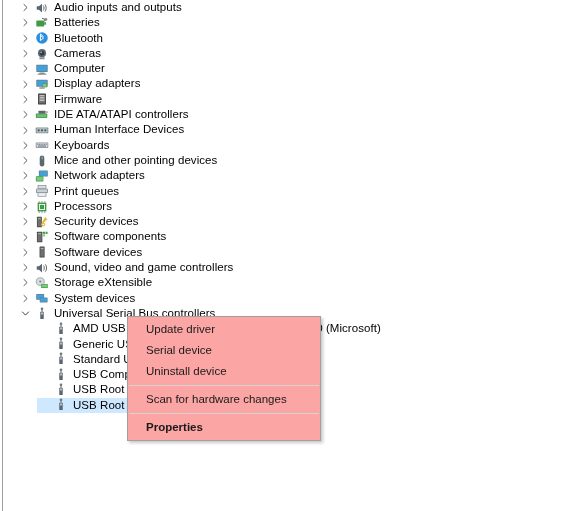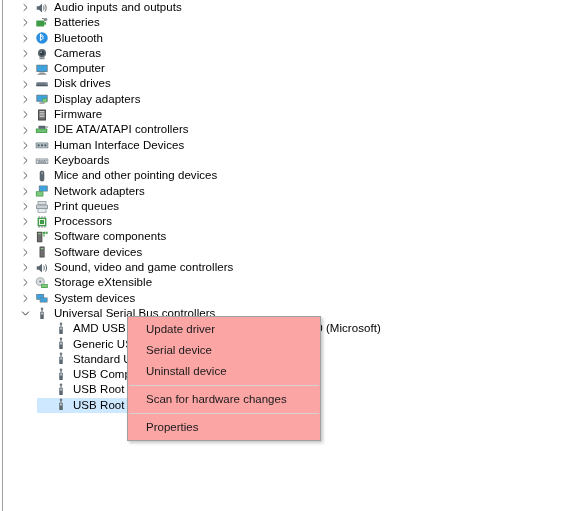--- a/index.html
+++ b/index.html
@@ -105,21 +105,21 @@
     box-sizing: border-box;
   }
   .menu-item {
     height: 21px;
     line-height: 21px;
     font-size: 11.5px;
     color: #1a1a1a;
     padding-left: 18px;
     white-space: nowrap;
   }
-  .menu-item.bold { font-weight: normal; }
+  .menu-item.bold { font-weight: bold; }
   .menu-sep {
     height: 1px;
     background: #d3d3d3;
     margin: 3px 1px 3px 1px;
   }
 </style>
 </head>
 <body>
 
 <div id="panel-border"></div>
@@ -194,35 +194,20 @@
       </span>
       <span class="icon-cell">
         <svg width="14" height="14" viewBox="0 0 16 16">
           <rect x="1.5" y="3" width="13" height="8.4" rx="0.7" fill="#6d7a85"></rect>
           <rect x="2.4" y="3.9" width="11.2" height="6.6" fill="#3ea2dd"></rect>
           <rect x="5" y="12" width="6" height="1.6" fill="#8a8d8f"></rect>
           <rect x="3" y="13.4" width="10" height="1" fill="#6d6e71"></rect>
         </svg>
       </span>
       <span class="label">Computer</span>
-    </div>
-    <div class="tree-row lvl1">
-      <span class="twisty">
-        <svg width="9" height="9" viewBox="0 0 10 10">
-          <path d="M3.3 1.6L6.8 5 3.3 8.4" stroke="#5a5a5a" stroke-width="1.1" fill="none" stroke-linecap="round" stroke-linejoin="round"></path>
-        </svg>
-      </span>
-      <span class="icon-cell">
-        <svg width="14" height="14" viewBox="0 0 16 16">
-          <rect x="1.5" y="6" width="13" height="4.4" rx="1" fill="#6d7a85"></rect>
-          <rect x="1.5" y="9" width="13" height="1.6" fill="#4d5960"></rect>
-          <circle cx="12.6" cy="8" r="0.7" fill="#b9c1c7"></circle>
-        </svg>
-      </span>
-      <span class="label">Disk drives</span>
     </div>
     <div class="tree-row lvl1">
       <span class="twisty">
         <svg width="9" height="9" viewBox="0 0 10 10">
           <path d="M3.3 1.6L6.8 5 3.3 8.4" stroke="#5a5a5a" stroke-width="1.1" fill="none" stroke-linecap="round" stroke-linejoin="round"></path>
         </svg>
       </span>
       <span class="icon-cell">
         <svg width="14" height="14" viewBox="0 0 16 16">
           <rect x="1.5" y="3.2" width="13" height="8" rx="0.7" fill="#6d7a85"></rect>
@@ -374,20 +359,38 @@
       <span class="label">Processors</span>
     </div>
     <div class="tree-row lvl1">
       <span class="twisty">
         <svg width="9" height="9" viewBox="0 0 10 10">
           <path d="M3.3 1.6L6.8 5 3.3 8.4" stroke="#5a5a5a" stroke-width="1.1" fill="none" stroke-linecap="round" stroke-linejoin="round"></path>
         </svg>
       </span>
       <span class="icon-cell">
         <svg width="14" height="14" viewBox="0 0 16 16">
+          <rect x="2.2" y="2" width="5.6" height="12" rx="0.6" fill="#4a4a4a"></rect>
+          <rect x="3" y="3" width="4" height="10" fill="#6f6f6f"></rect>
+          <rect x="3.6" y="3.8" width="2.8" height="1" fill="#8fe08f"></rect>
+          <path d="M11.6 2.2l2.6 2.6-4.6 4.6-1.2-.2-.2-1.2z" fill="#e8b93a"></path>
+          <circle cx="9.4" cy="10.8" r="2.2" fill="#e8b93a"></circle>
+          <circle cx="9.4" cy="10.8" r="0.9" fill="#ffffff"></circle>
+        </svg>
+      </span>
+      <span class="label">Security devices</span>
+    </div>
+    <div class="tree-row lvl1">
+      <span class="twisty">
+        <svg width="9" height="9" viewBox="0 0 10 10">
+          <path d="M3.3 1.6L6.8 5 3.3 8.4" stroke="#5a5a5a" stroke-width="1.1" fill="none" stroke-linecap="round" stroke-linejoin="round"></path>
+        </svg>
+      </span>
+      <span class="icon-cell">
+        <svg width="14" height="14" viewBox="0 0 16 16">
           <rect x="2.2" y="2" width="6.2" height="12" rx="0.6" fill="#4a4a4a"></rect>
           <rect x="3.1" y="3" width="4.4" height="10" fill="#6f6f6f"></rect>
           <rect x="3.7" y="3.8" width="3.2" height="1" fill="#8fe08f"></rect>
           <rect x="9" y="2" width="2.4" height="2.4" fill="#3f9b45"></rect>
           <rect x="12" y="2" width="2.4" height="2.4" fill="#3f9b45"></rect>
           <rect x="9" y="5" width="2.4" height="2.4" fill="#7fc97f"></rect>
         </svg>
       </span>
       <span class="label">Software components</span>
     </div>

